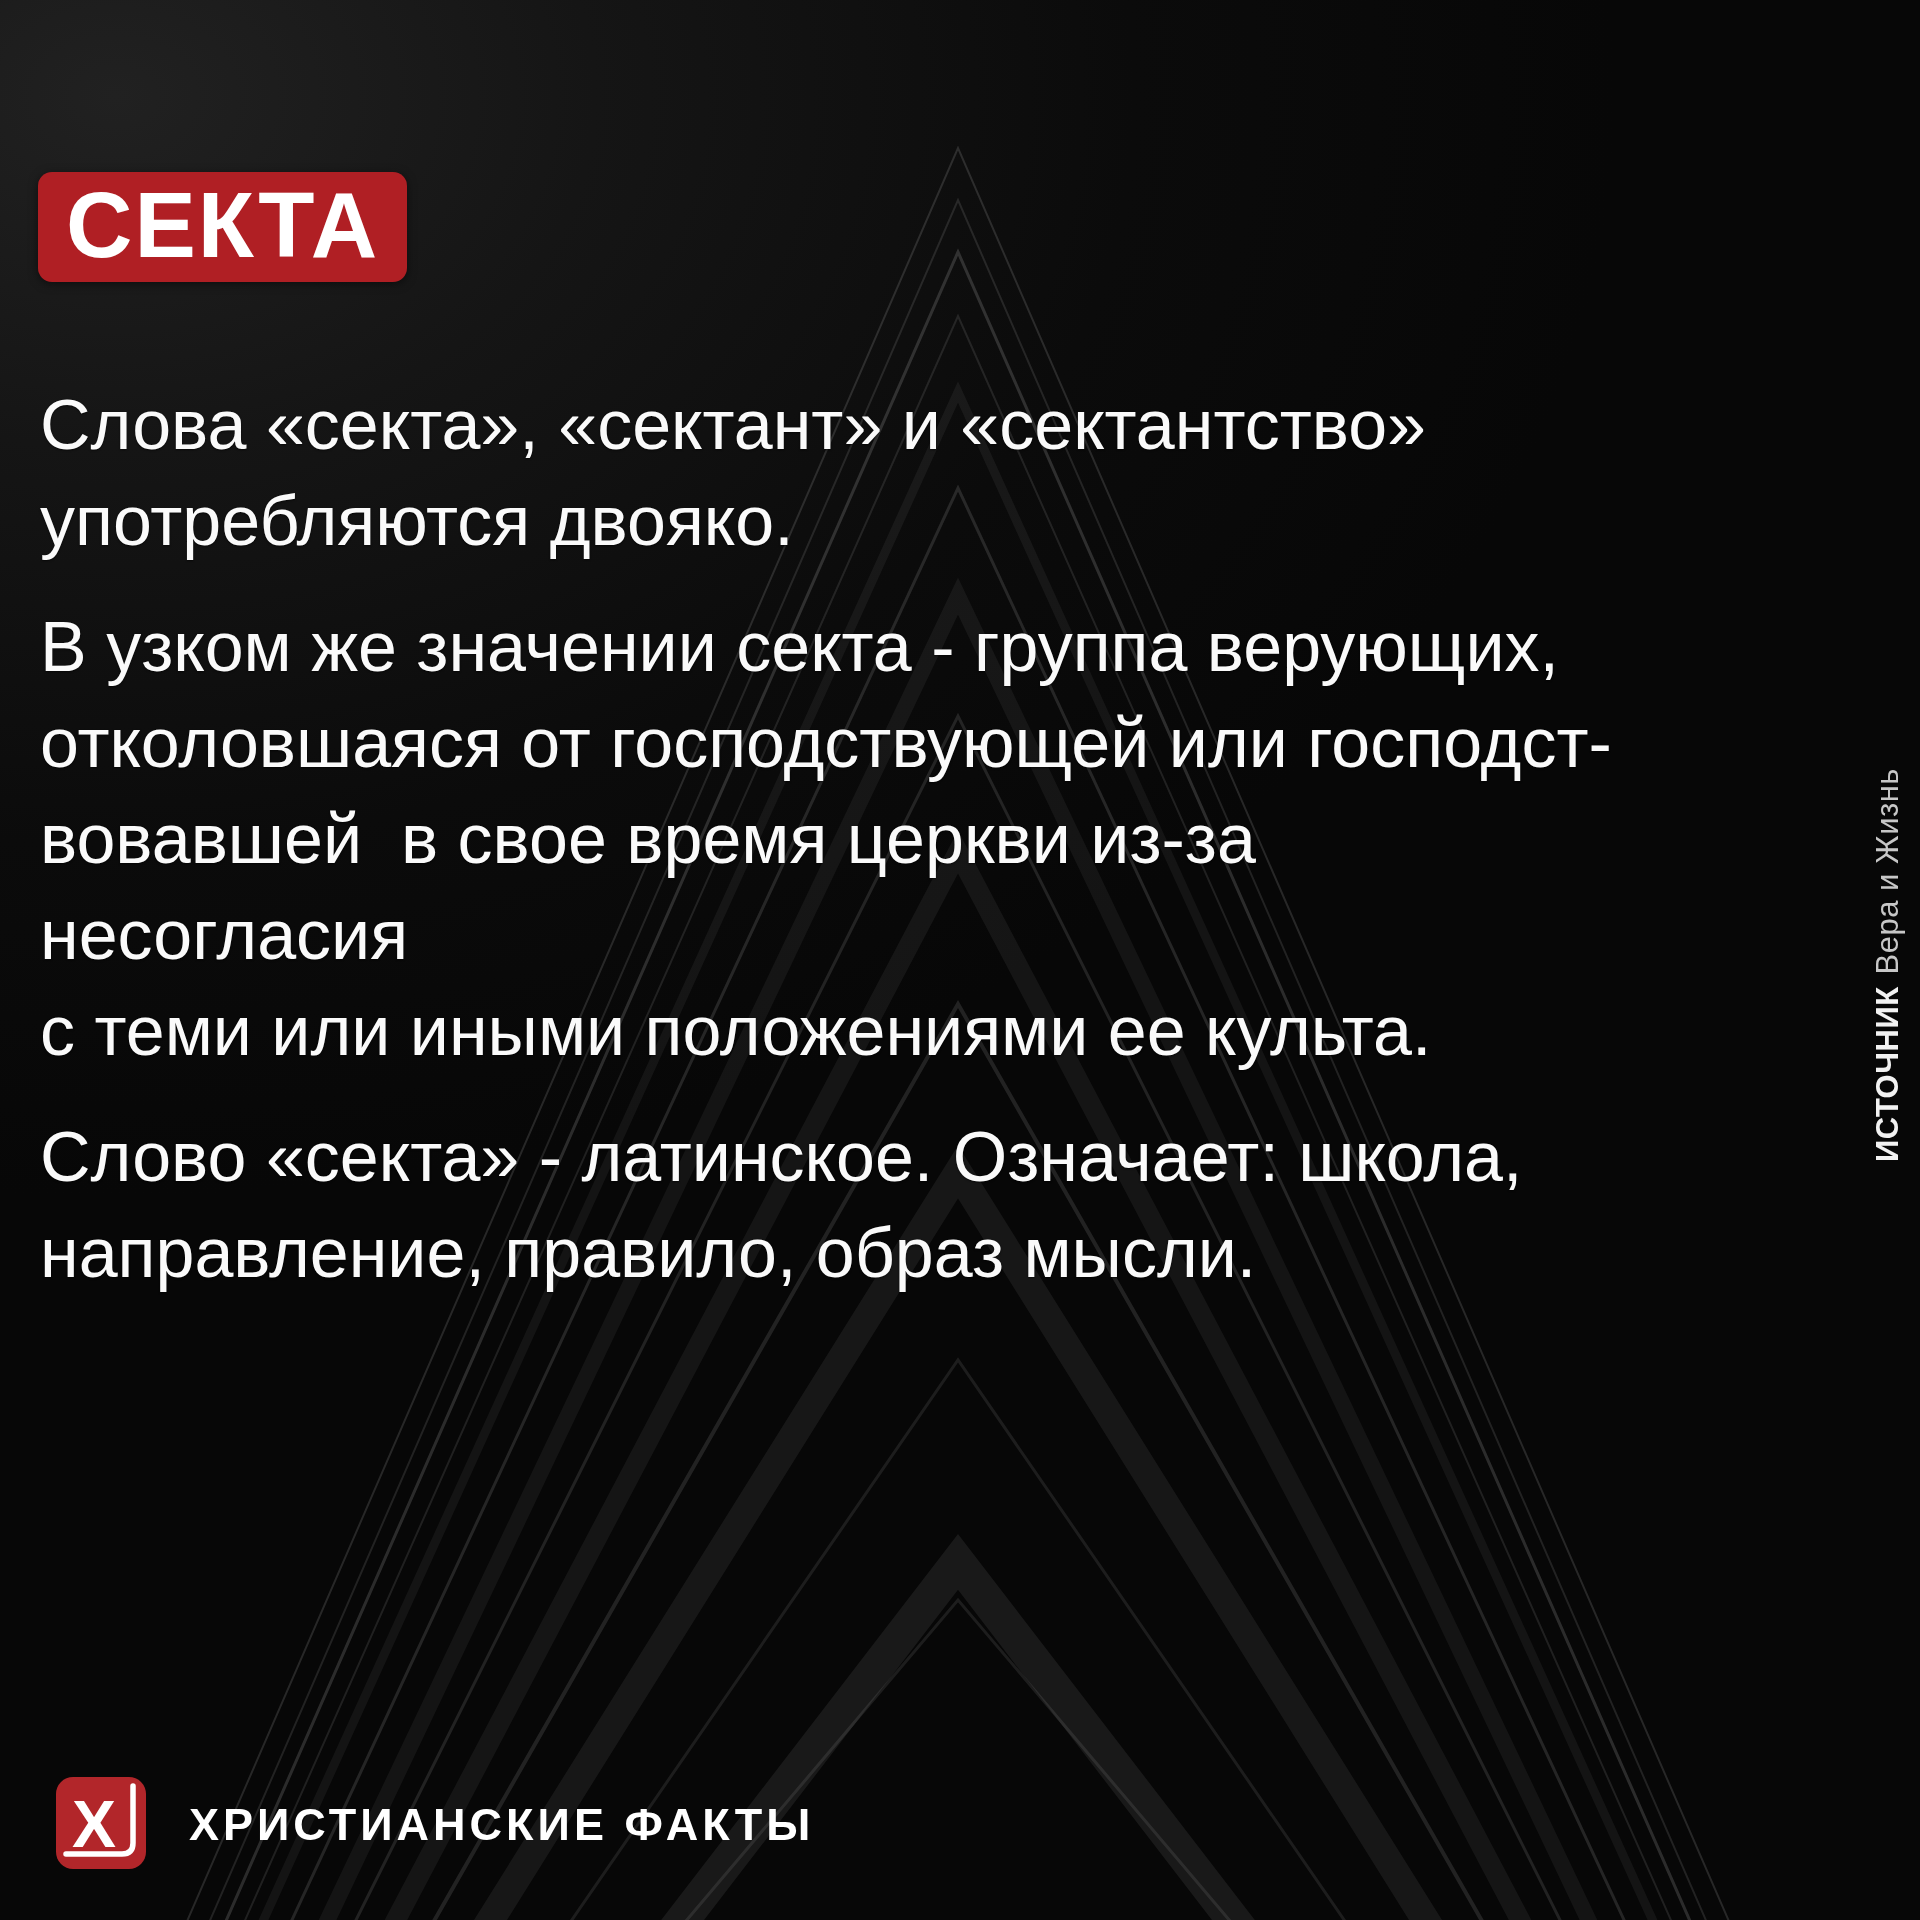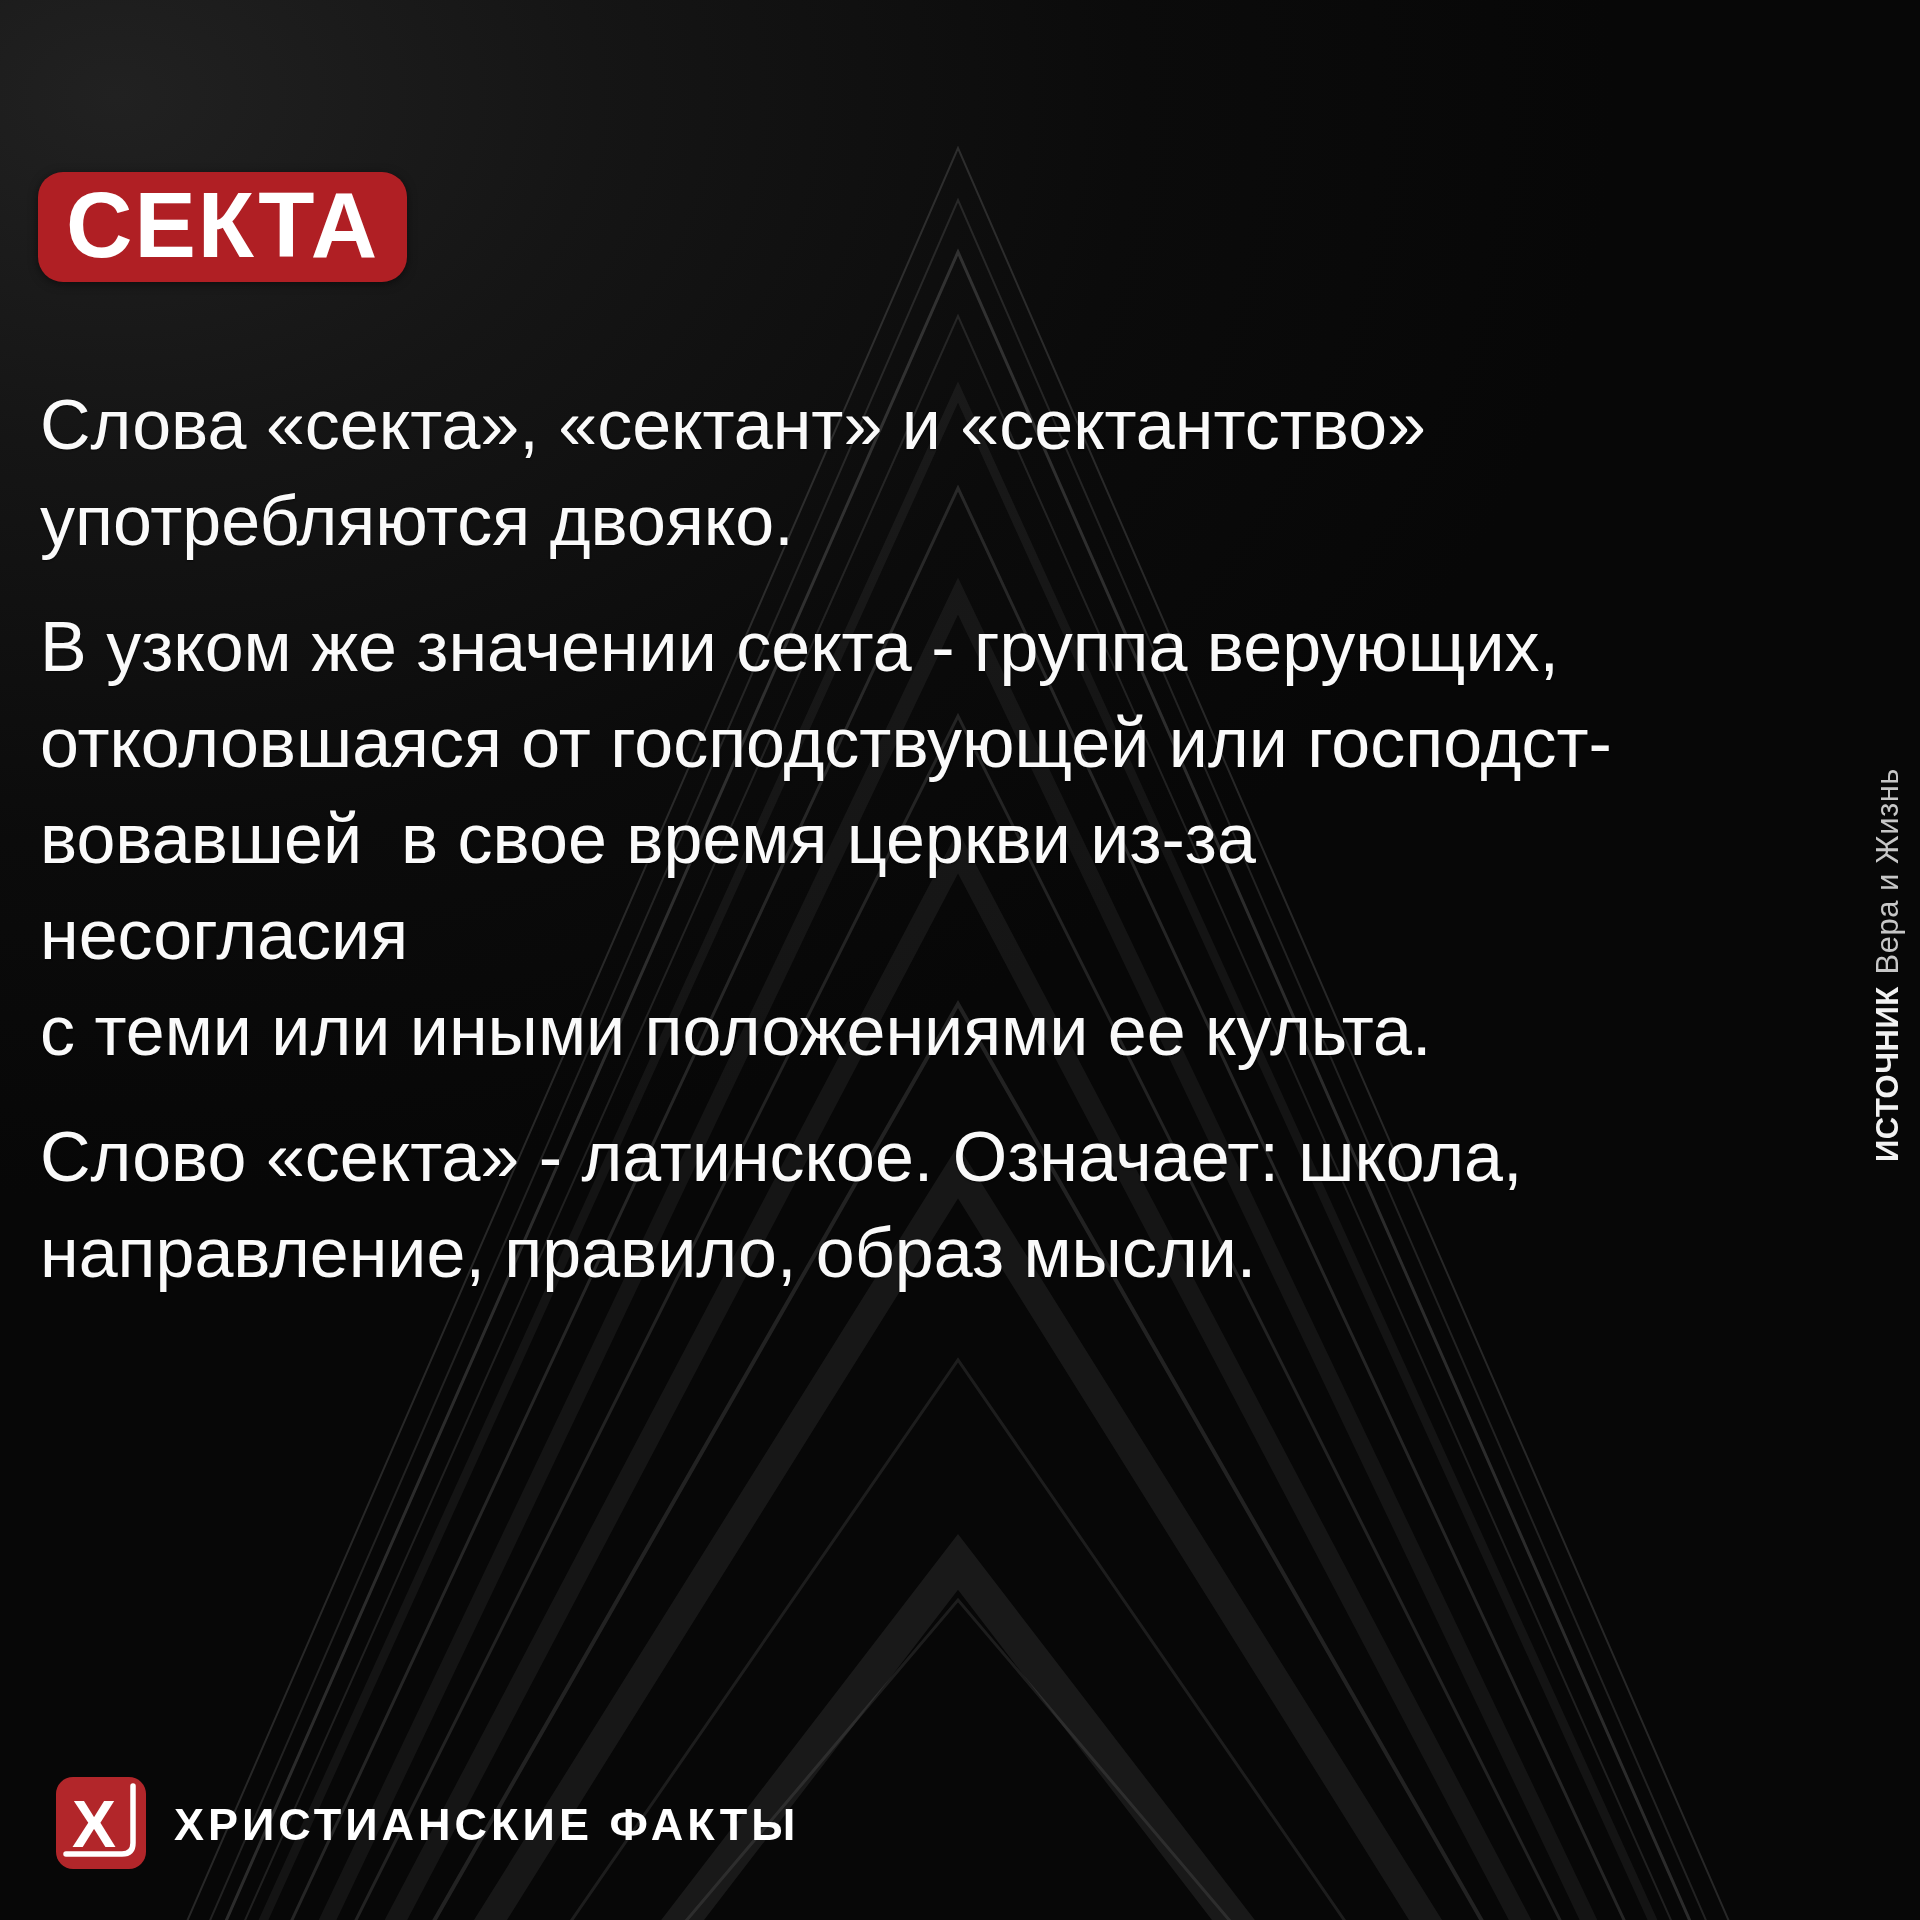--- a/index.html
+++ b/index.html
@@ -16,21 +16,21 @@
     width: 1920px; height: 1920px;
   }
   .badge {
     position: absolute;
     left: 38px; top: 172px;
     height: 110px;
     display: inline-flex;
     align-items: center;
     padding: 0 28px;
     background: #b01f24;
-    border-radius: 25px;
+    border-radius: 14px;
     box-shadow: 0 2px 10px rgba(0,0,0,0.5);
   }
   .badge-text {
     color: #ffffff;
     font-size: 92px;
     font-weight: bold;
     letter-spacing: 2px;
     line-height: 1;
     transform: translateY(-2px);
   }
@@ -70,21 +70,21 @@
     left: 0; top: 1765px;
     width: 1920px; height: 120px;
   }
   .x-logo {
     position: absolute;
     left: 56px; top: 12px;
     width: 90px; height: 92px;
   }
   .brand-text {
     position: absolute;
-    left: 174px; top: 0;
+    left: 189px; top: 0;
     height: 120px;
     display: flex;
     align-items: center;
     color: #ffffff;
     font-size: 45px;
     font-weight: bold;
     letter-spacing: 4px;
   }
 </style>
 </head>

